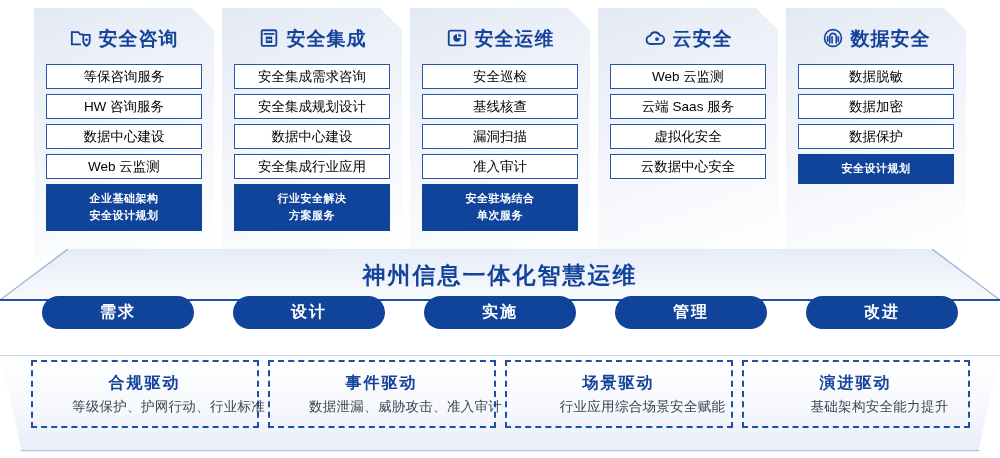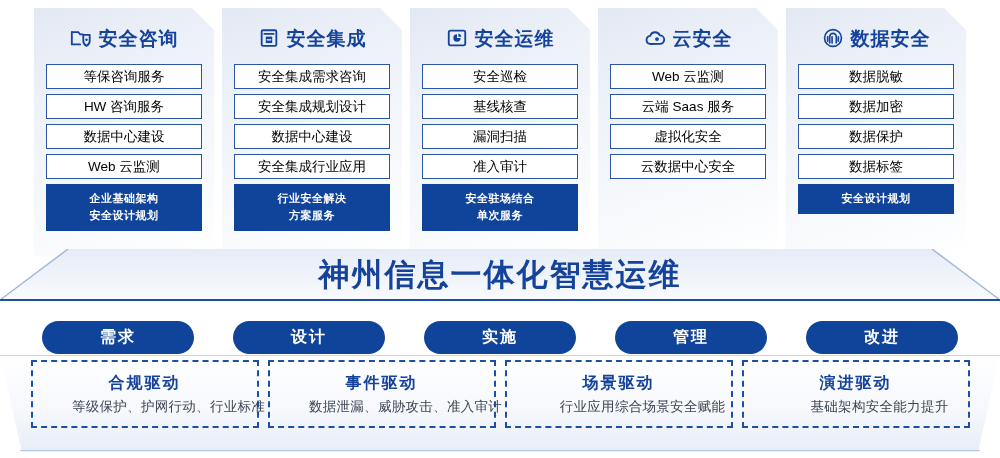--- a/index.html
+++ b/index.html
@@ -115,33 +115,33 @@
   #banner-edge-l, #banner-edge-r {
     position: absolute;
     top: 249px;
     width: 70px;
     height: 52px;
   }
   #banner-edge-l { left: 0; }
   #banner-edge-r { right: 0; }
   .edge-svg { display: block; }
   .banner-text {
-    font-size: 31px;
+    font-size: 23px;
     font-weight: bold;
     color: #15439b;
     letter-spacing: 2px;
     position: relative;
     z-index: 2;
   }
 
   
   #pills {
     position: absolute;
     left: 0;
-    top: 321px;
+    top: 296px;
     width: 1000px;
     display: flex;
     justify-content: center;
     gap: 39px;
   }
   .pill {
     width: 152px;
     height: 33px;
     border-radius: 17px;
     background: #10439a;
@@ -315,21 +315,20 @@
               <path d="M11 17.5 V10.6" stroke-linecap="round"></path>
               <path d="M6.2 15.5 V10.6" stroke-linecap="round"></path>
               <path d="M17.8 15.5 V10.6" stroke-linecap="round"></path>
             </svg>
           </span>
           <span class="col-title">数据安全</span>
         </div>
         <div class="item">数据脱敏</div>
         <div class="item">数据加密</div>
         <div class="item">数据保护</div>
-        <div class="item">数据标签</div>
         <div class="summary">
           <div>安全设计规划</div>
         </div>
       </div>
     </div>
 
   </div>
 
   <div id="banner">
     <span class="banner-text">神州信息一体化智慧运维</span>

